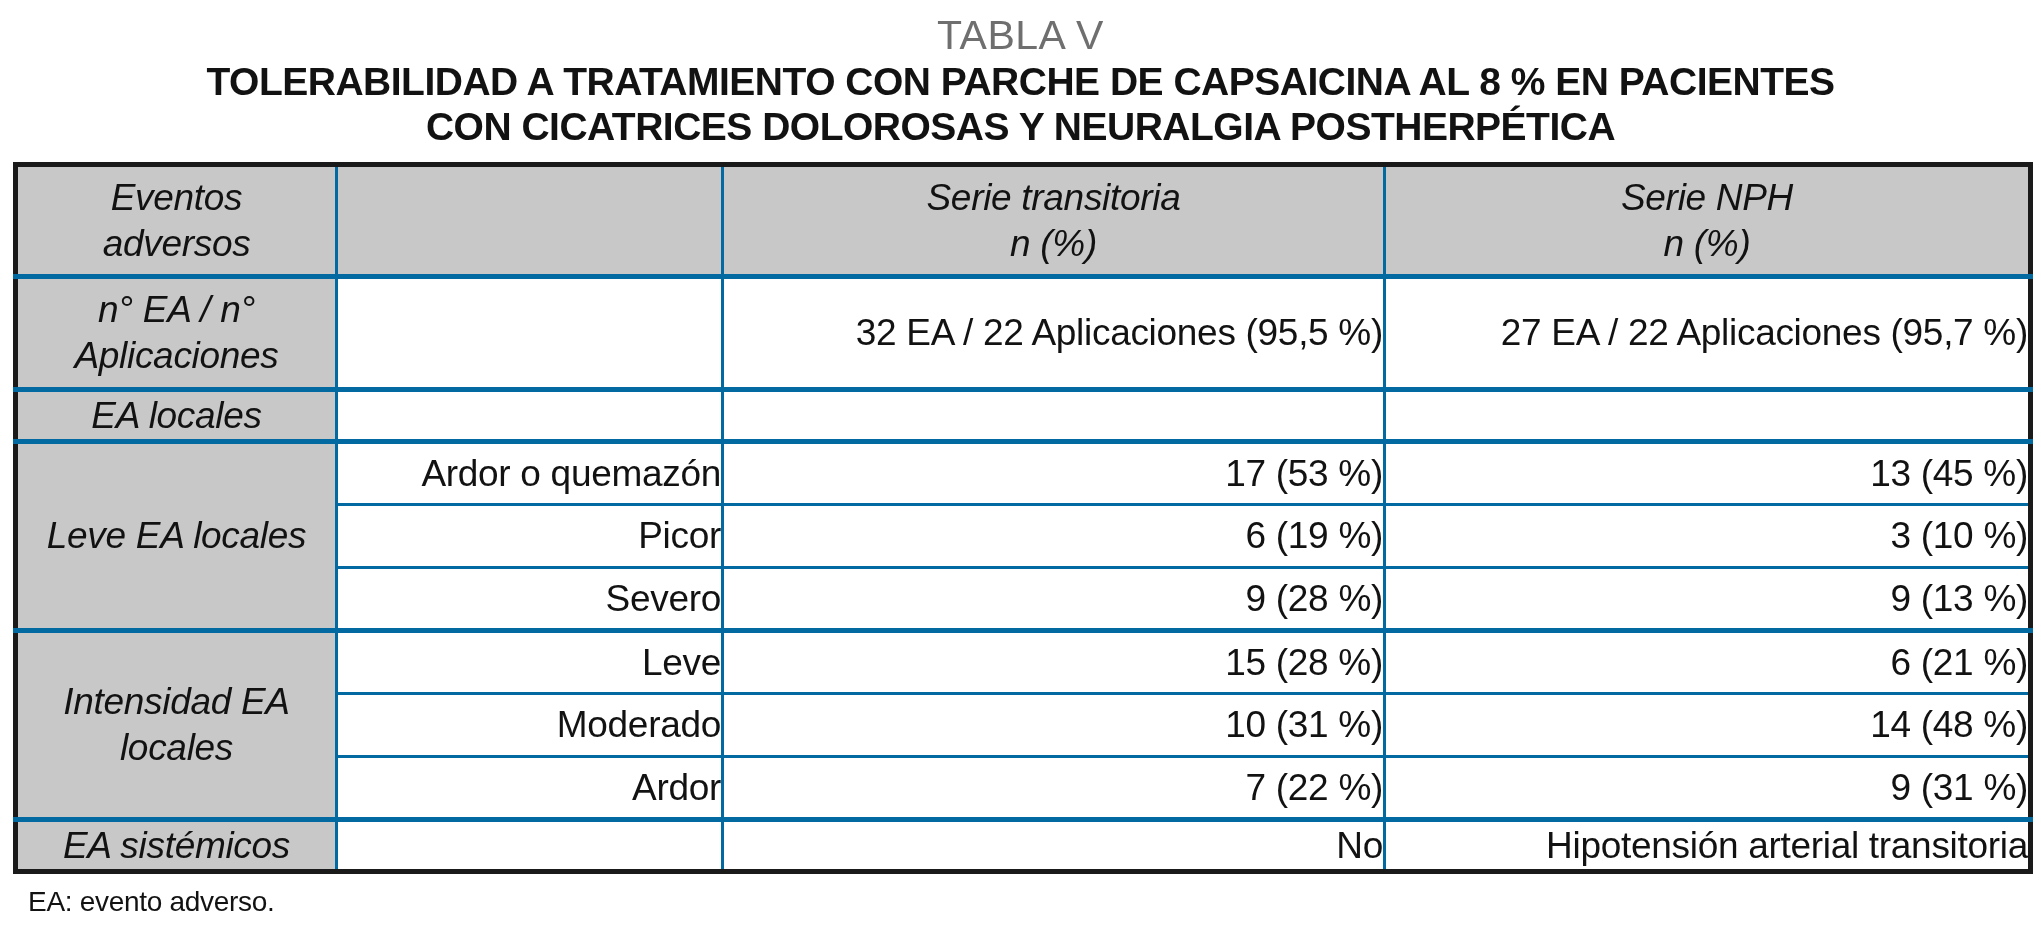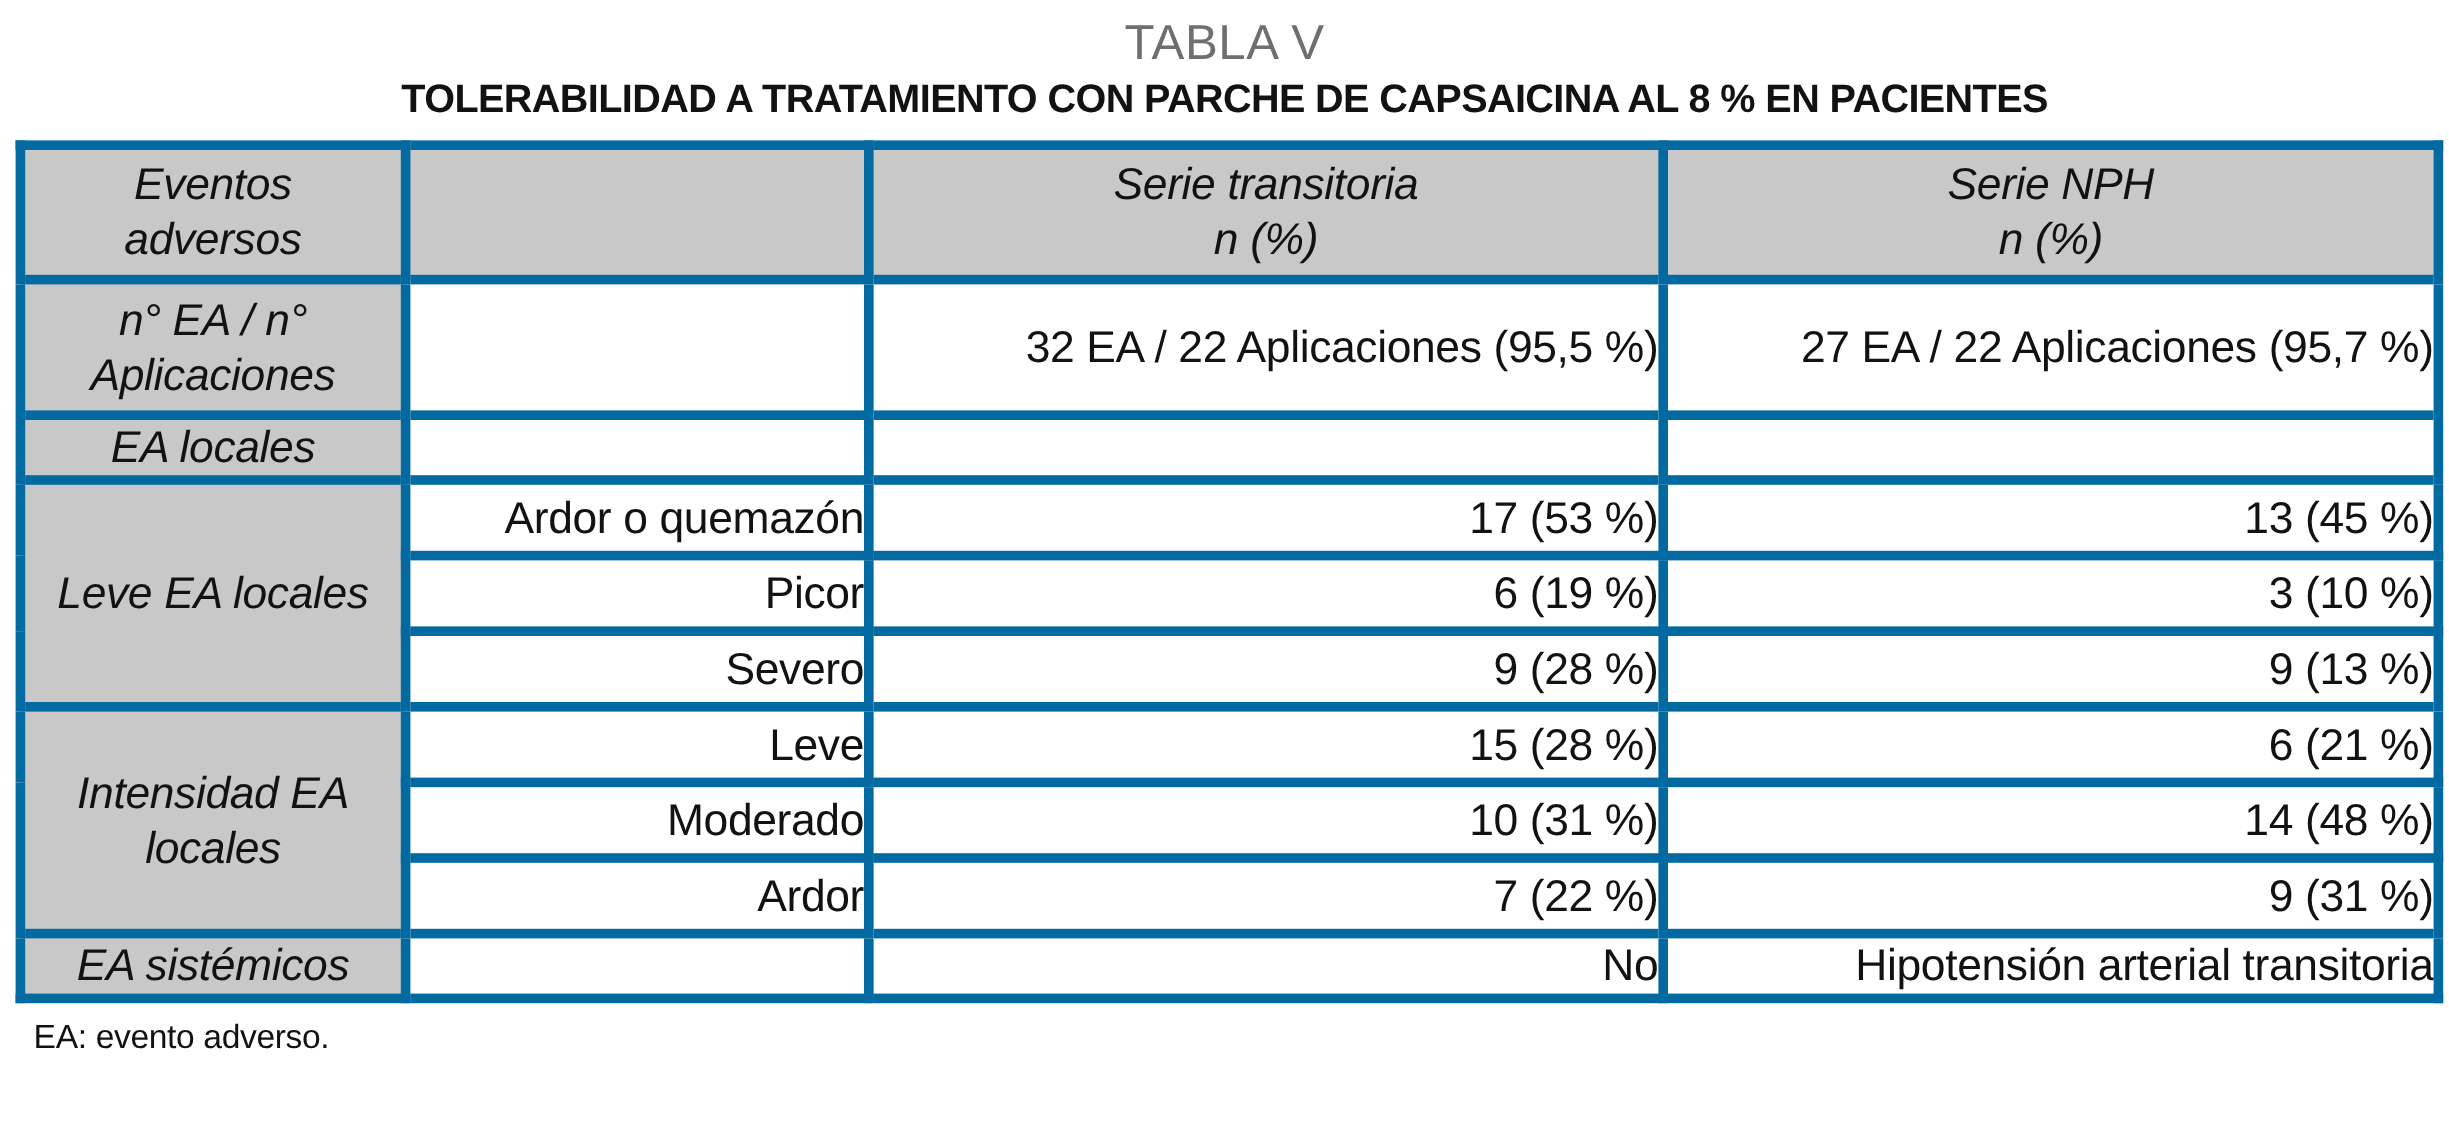--- a/index.html
+++ b/index.html
@@ -14,35 +14,35 @@
   }
   .title-block { text-align: center; padding-top: 12px; }
   .tabla-label {
     font-size: 41px;
     font-weight: 400;
     color: #6f6f6f;
     letter-spacing: 0.5px;
     line-height: 47px;
   }
   .subtitle {
-    font-size: 33px;
+    font-size: 39px;
     font-weight: 700;
     color: #121212;
     letter-spacing: -0.5px;
     line-height: 45px;
   }
   table.data-table {
     border-collapse: collapse;
     table-layout: fixed;
     width: 2015px;
     margin: 13px 0 0 13px;
     border: 5px solid #1a1a1a;
   }
   .data-table td {
-    border: 8px solid #0369a1;
+    border: 3px solid #0369a1;
     vertical-align: middle;
     font-size: 37px;
     letter-spacing: -0.3px;
     line-height: 46px;
     padding: 0;
   }
   td.lbl {
     background: #c8c8c8;
     font-style: italic;
     text-align: center;
@@ -68,20 +68,21 @@
   }
 </style>
 </head>
 <body>
 
 <div class="page">
 
   <div class="title-block">
     <div class="tabla-label">TABLA V</div>
     <div class="subtitle">TOLERABILIDAD A TRATAMIENTO CON PARCHE DE CAPSAICINA AL 8 % EN PACIENTES</div>
+    <div class="subtitle">CON CICATRICES DOLOROSAS Y NEURALGIA POSTHERPÉTICA</div>
   </div>
 
   <table class="data-table">
     <colgroup>
       <col style="width:321px">
       <col style="width:386px">
       <col style="width:662px">
       <col style="width:646px">
     </colgroup>
     <tbody>

